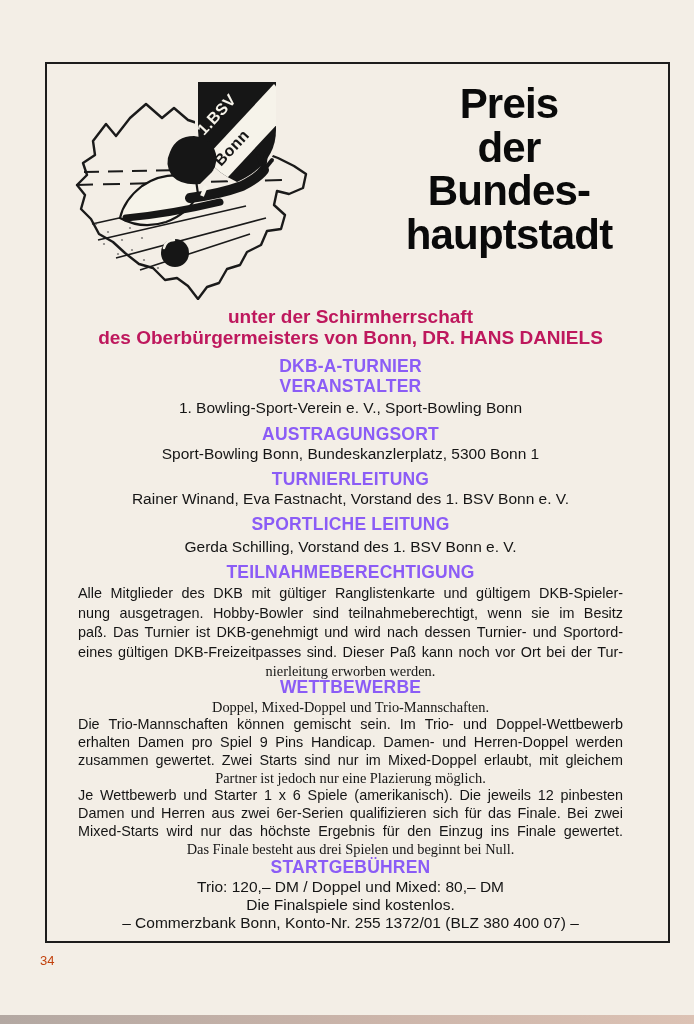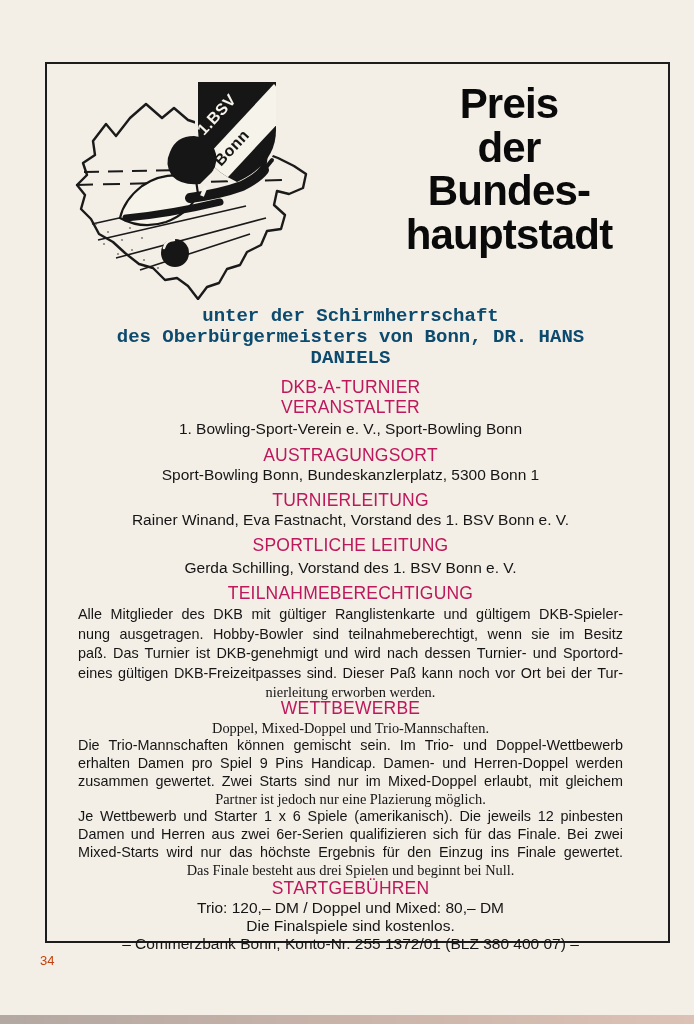--- a/index.html
+++ b/index.html
@@ -12,22 +12,22 @@
     position:absolute;left:45px;top:62px;width:621px;height:877px;
     border:2.5px solid #1c1c1c;
   }
   .title{
     position:absolute;left:358px;top:82px;width:302px;
     text-align:center;font-weight:bold;font-size:42px;line-height:43.5px;
     letter-spacing:-0.8px;color:#0a0a0a;
   }
   .logo{position:absolute;left:70px;top:72px;}
   .content{position:absolute;left:78px;top:306px;width:545px;}
-  .sub{font-size:19px;font-weight:bold;text-align:center;line-height:21px;color:#0c4a6e;font-family:Liberation Mono, monospace;}
-  .h{font-size:17.5px;font-weight:normal;text-align:center;line-height:20px;margin-top:6px;color:#be185d;letter-spacing:0.2px;}
+  .sub{font-size:19px;font-weight:bold;text-align:center;line-height:21px;color:#be185d;}
+  .h{font-size:17.5px;font-weight:bold;text-align:center;line-height:20px;margin-top:6px;color:#8b5cf6;letter-spacing:0.2px;}
   .cl{font-size:15.5px;text-align:center;line-height:19.5px;}
   .jl{font-size:14.4px;line-height:19.5px;text-align:justify;text-align-last:justify;}
   .ccl{font-size:14.4px;text-align:center;line-height:19.5px;font-family:Liberation Serif, serif;}
   .wbl{line-height:17.8px;}
   .sgl{font-size:15.5px;text-align:center;line-height:18px;}
   .pageno{position:absolute;left:40px;top:953px;font-size:13px;color:#c2410c;}
   .scan-strip{
     position:absolute;left:0;bottom:0;width:100%;height:9px;
     background:linear-gradient(90deg,#b3a8a2,#ccb5aa 55%,#dcc2b4);
   }

